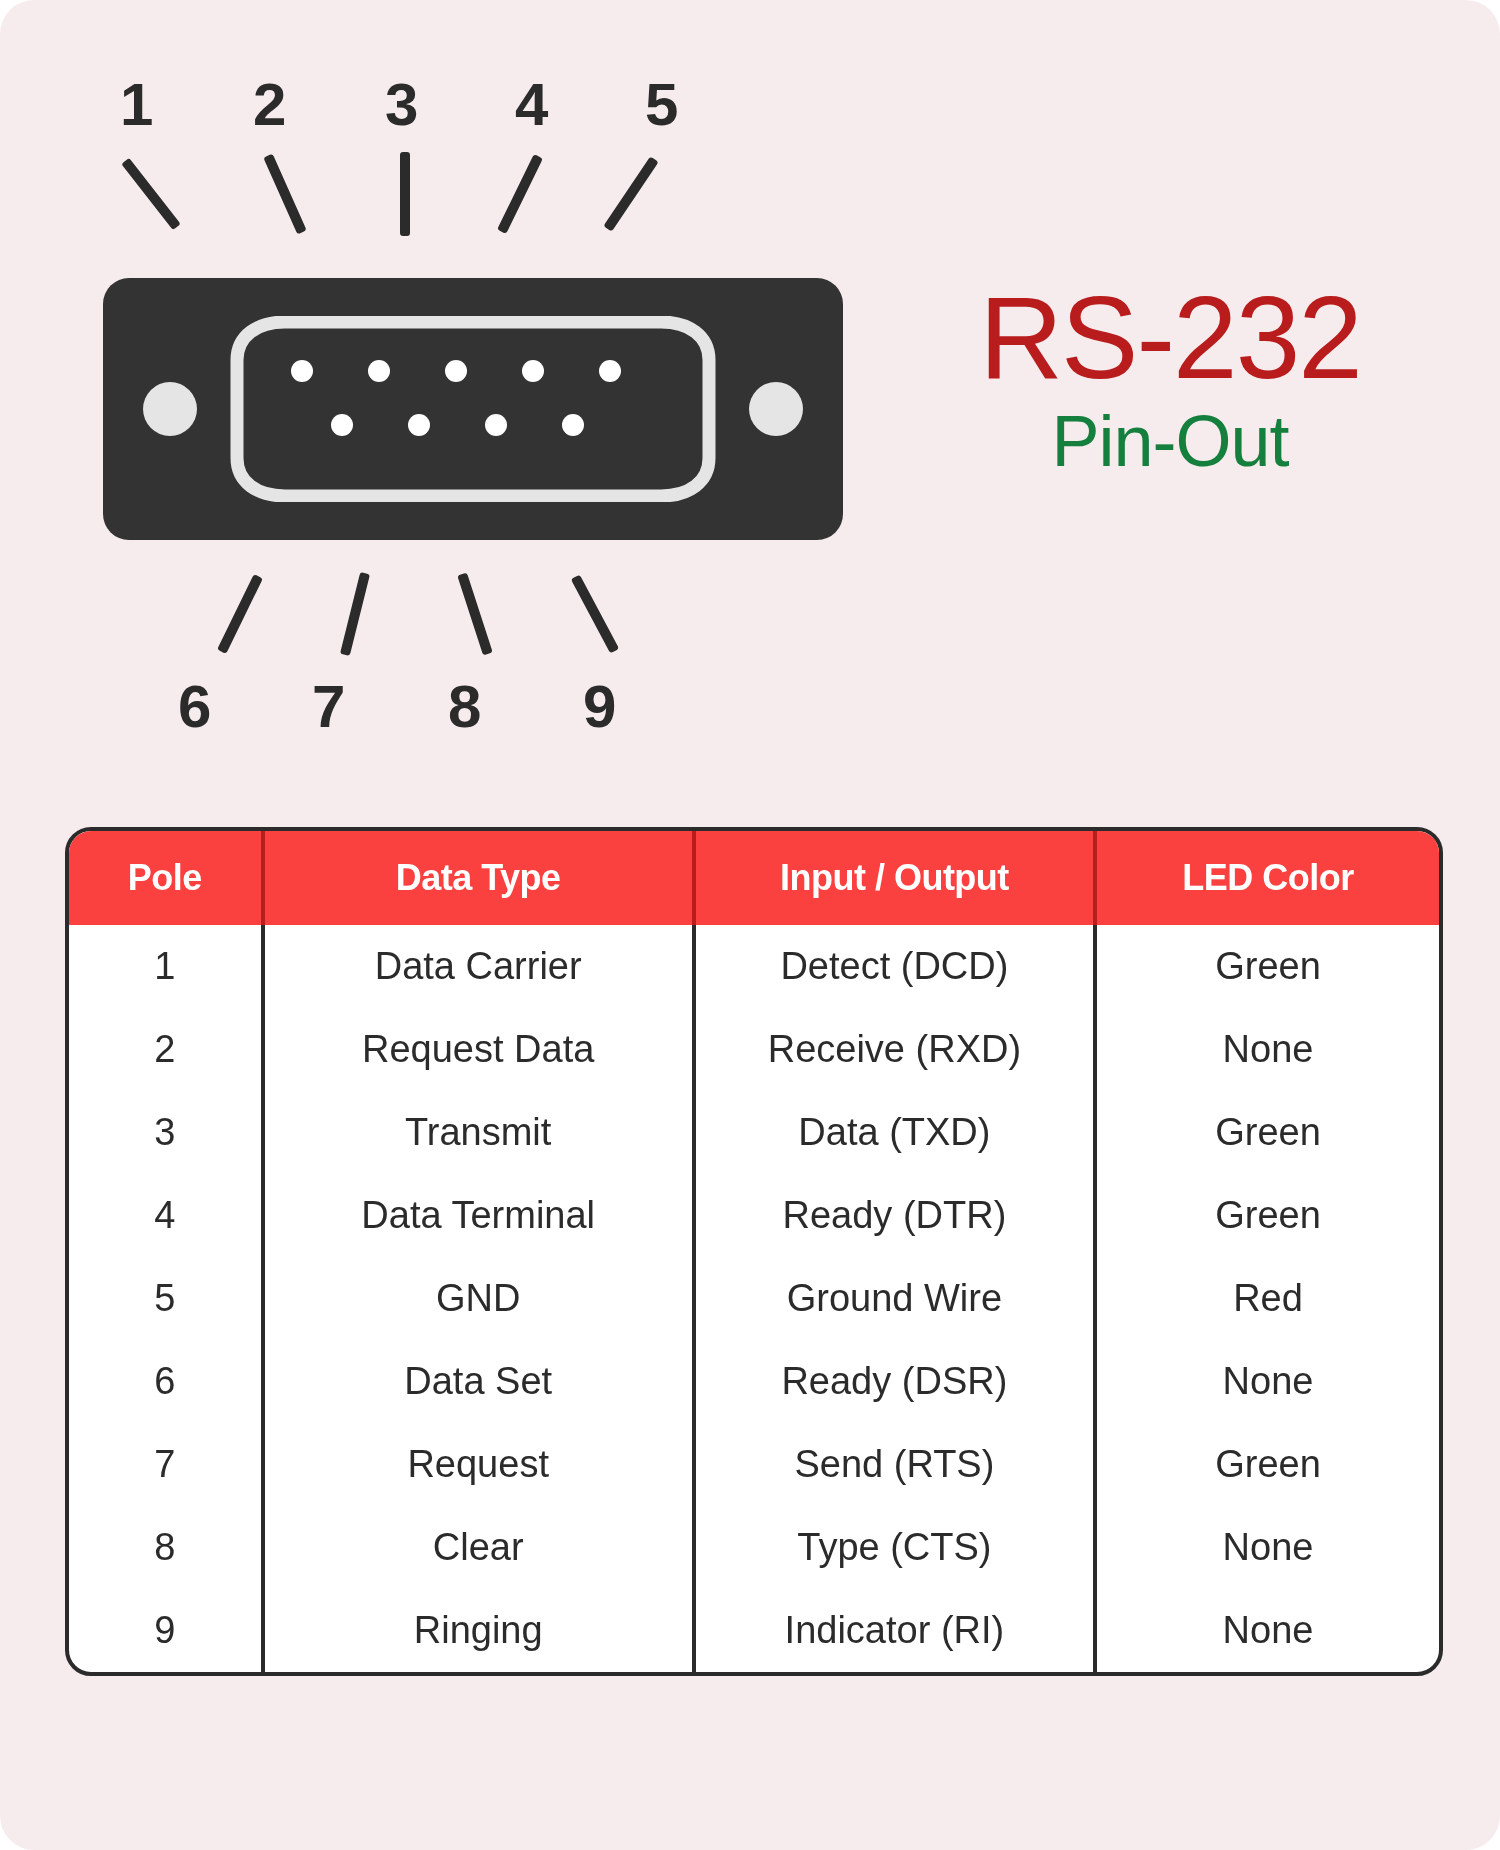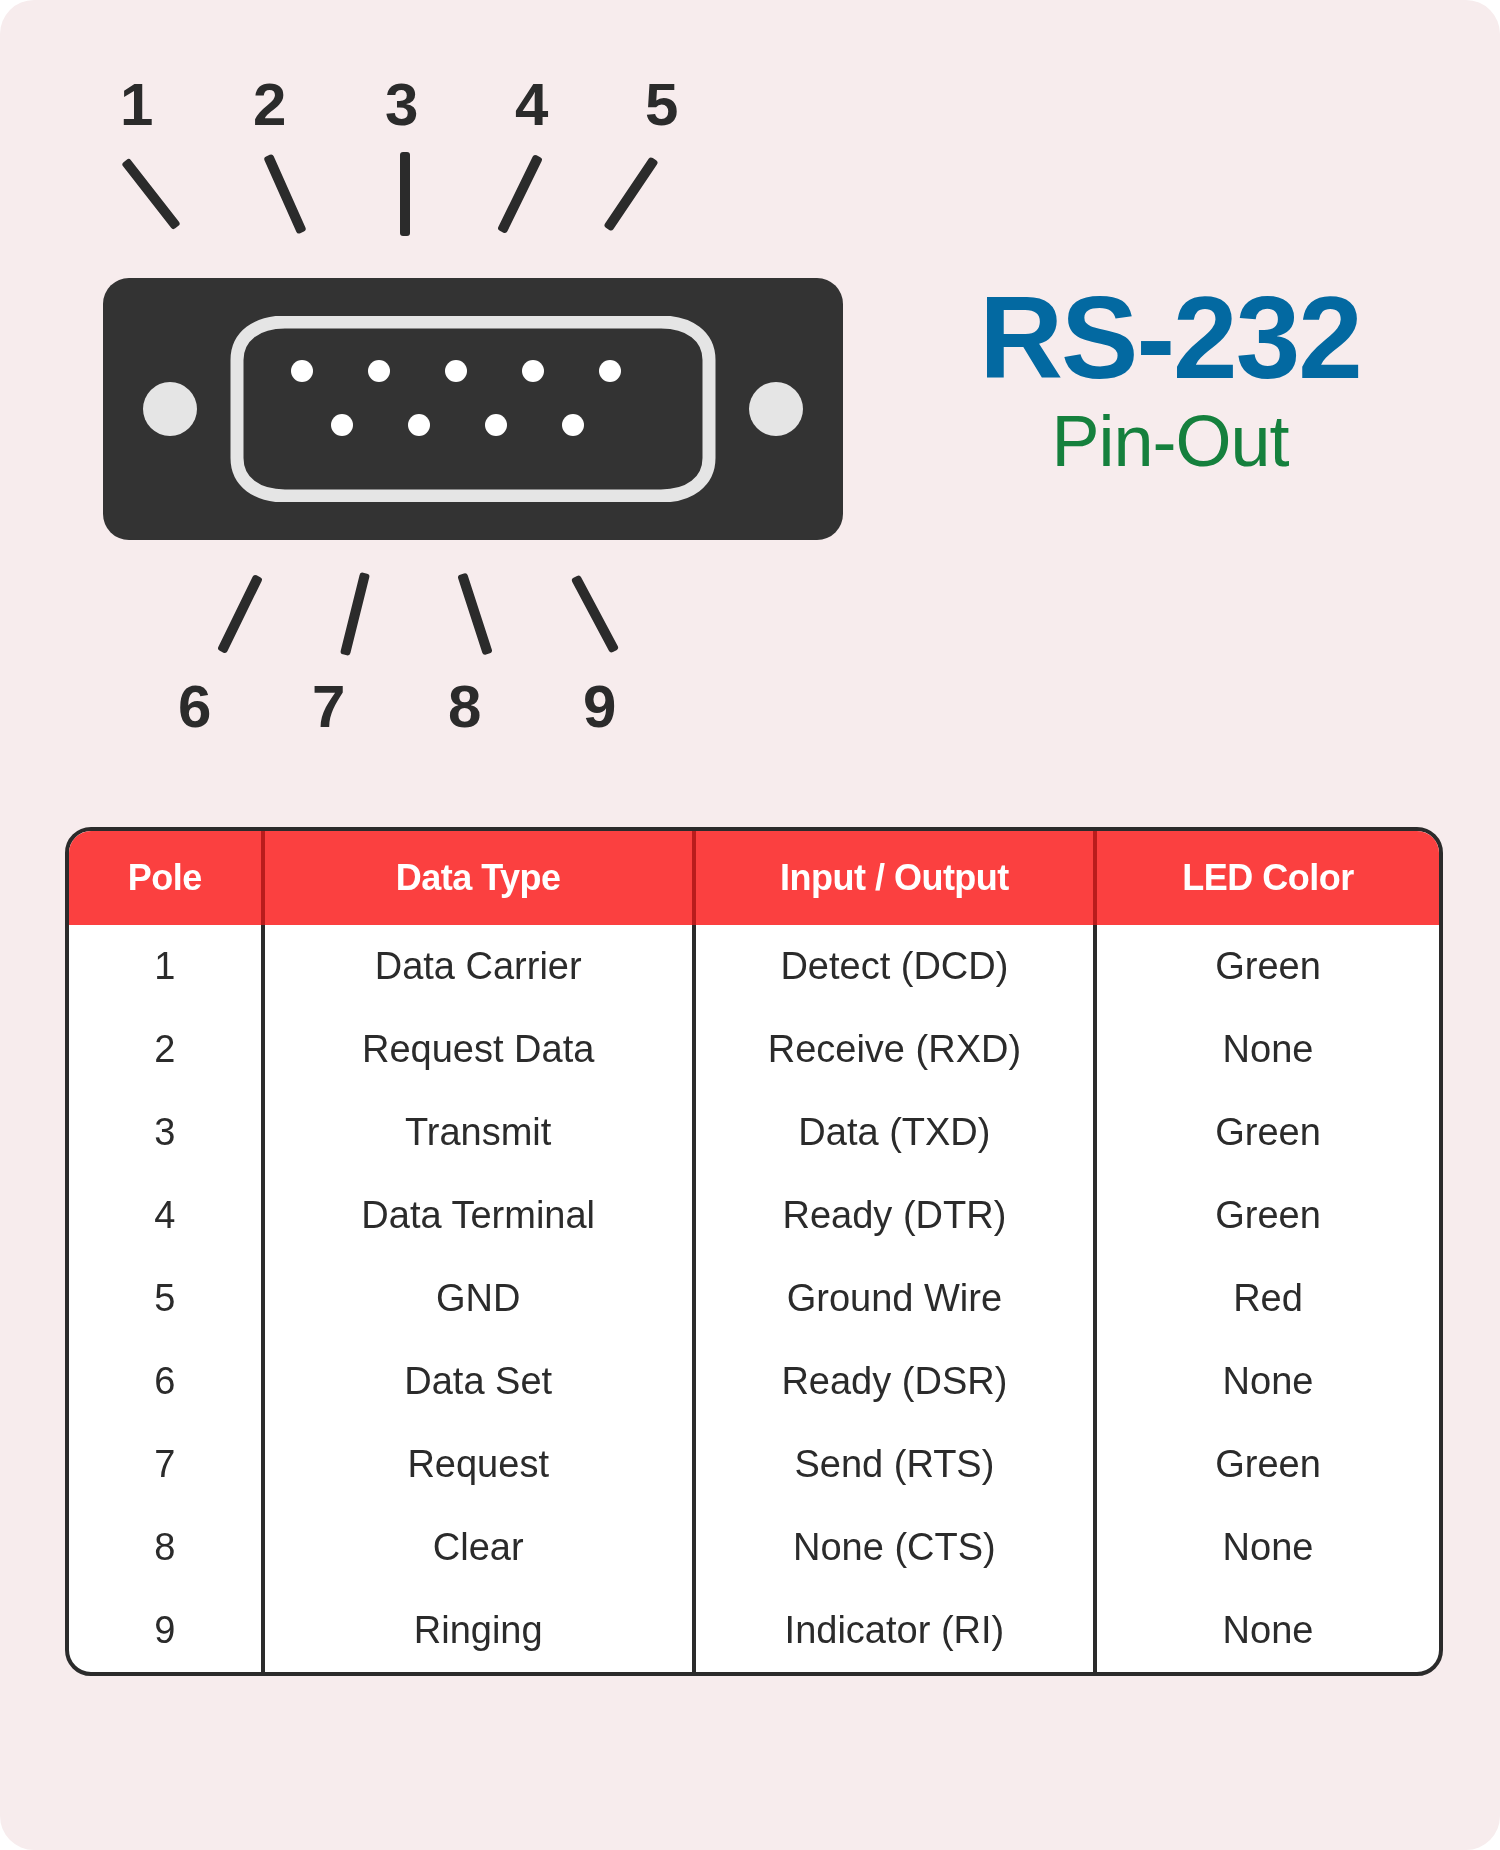--- a/index.html
+++ b/index.html
@@ -84,22 +84,22 @@
 
   .title-block {
     position: absolute;
     left: 910px;
     top: 280px;
     width: 520px;
     text-align: center;
   }
   .title-main {
     font-size: 116px;
-    font-weight: 700;
-    color: #0369a1;
+    font-weight: 400;
+    color: #b91c1c;
     letter-spacing: -2px;
     line-height: 1;
   }
   .title-sub {
     font-size: 72px;
     font-weight: 400;
     color: #15803d;
     line-height: 1.25;
     letter-spacing: -1px;
   }
@@ -255,21 +255,21 @@
         </tr>
         <tr>
           <td>7</td>
           <td>Request</td>
           <td>Send (RTS)</td>
           <td>Green</td>
         </tr>
         <tr>
           <td>8</td>
           <td>Clear</td>
-          <td>None (CTS)</td>
+          <td>Type (CTS)</td>
           <td>None</td>
         </tr>
         <tr>
           <td>9</td>
           <td>Ringing</td>
           <td>Indicator (RI)</td>
           <td>None</td>
         </tr>
       </tbody>
     </table>

